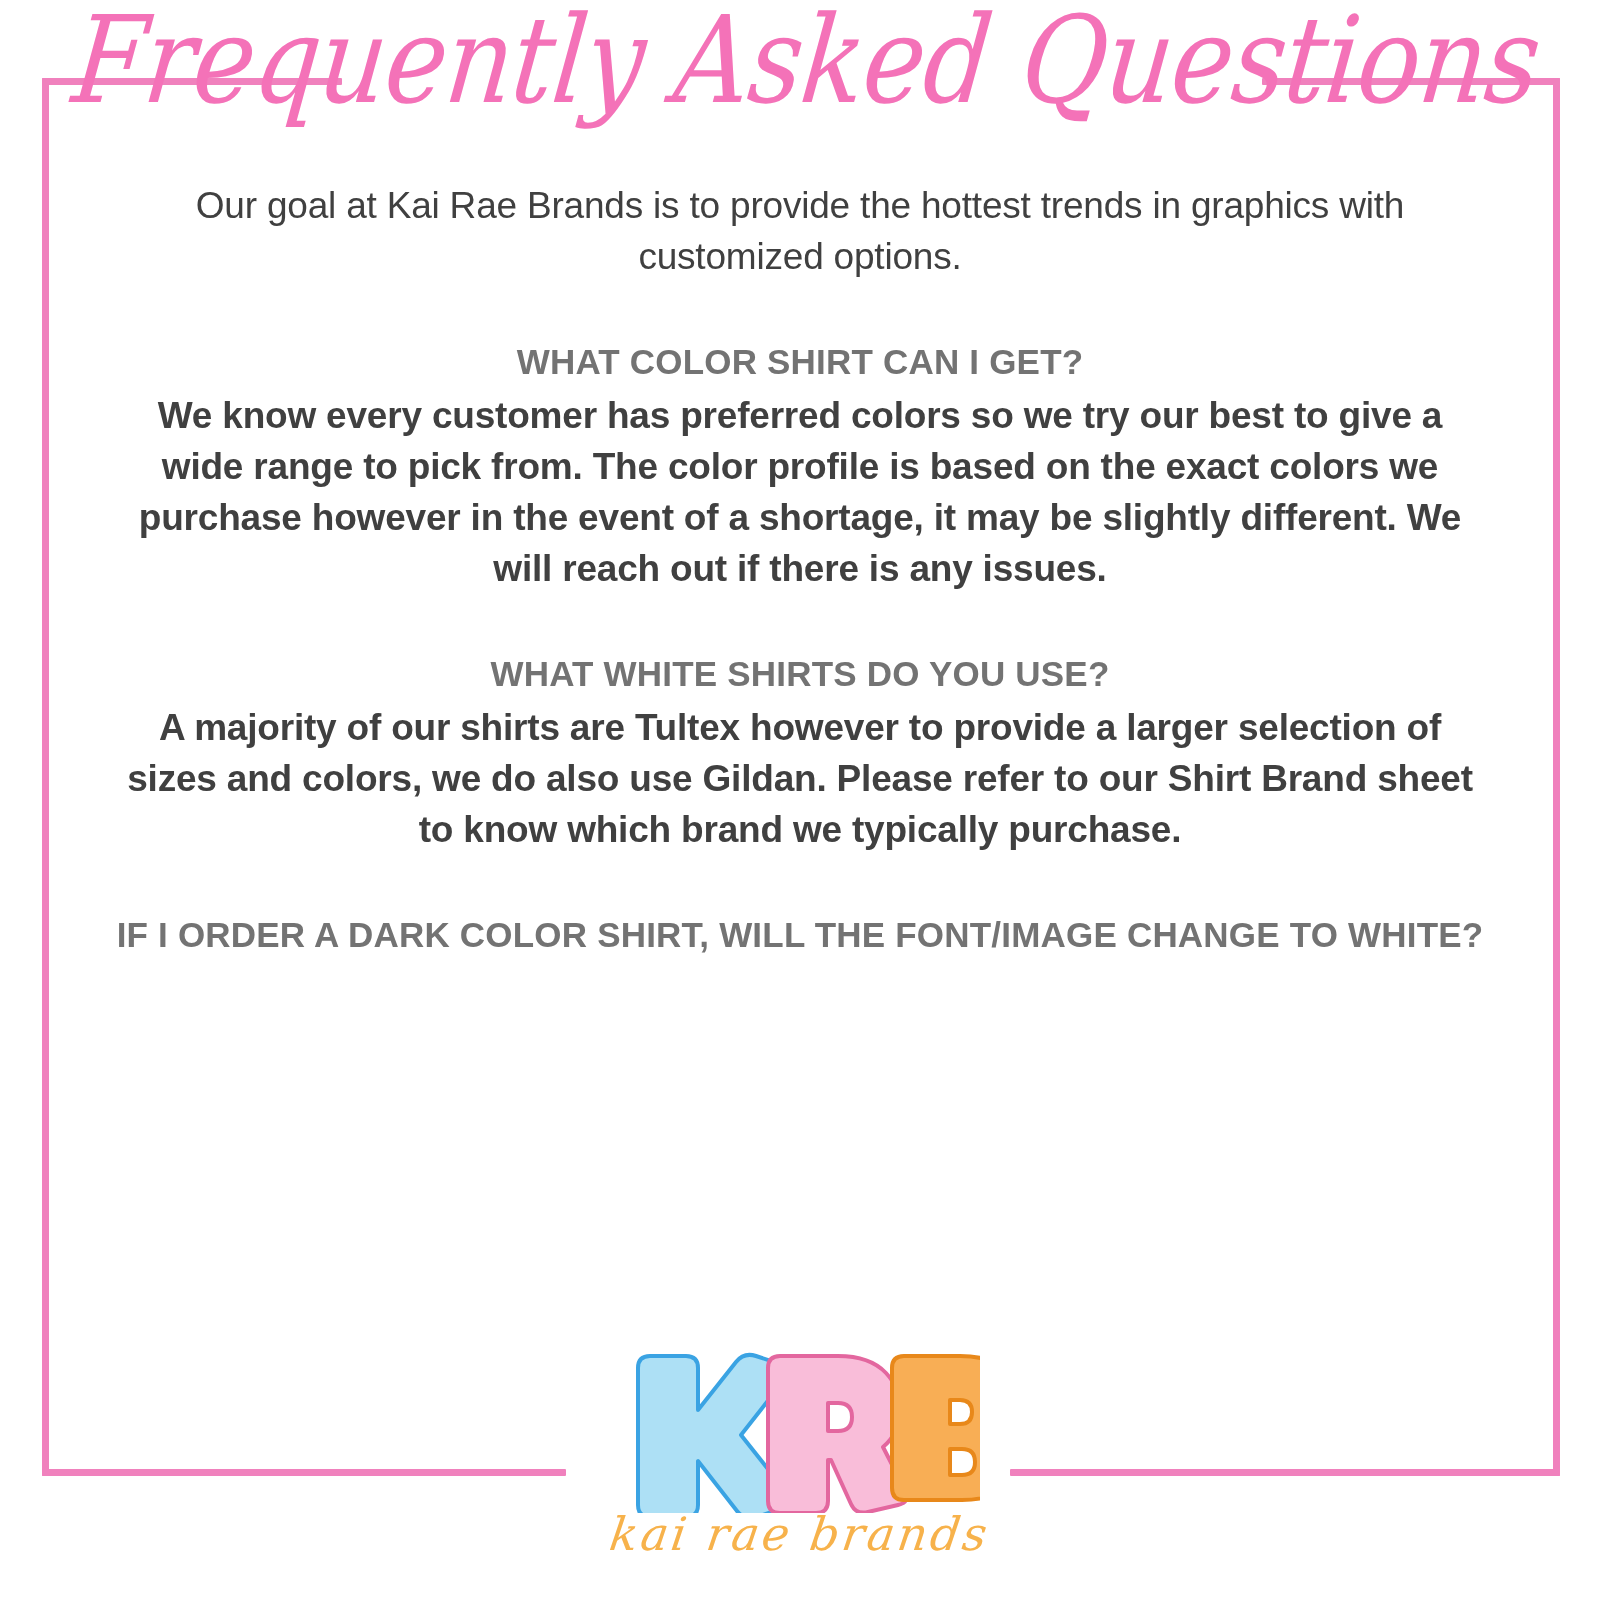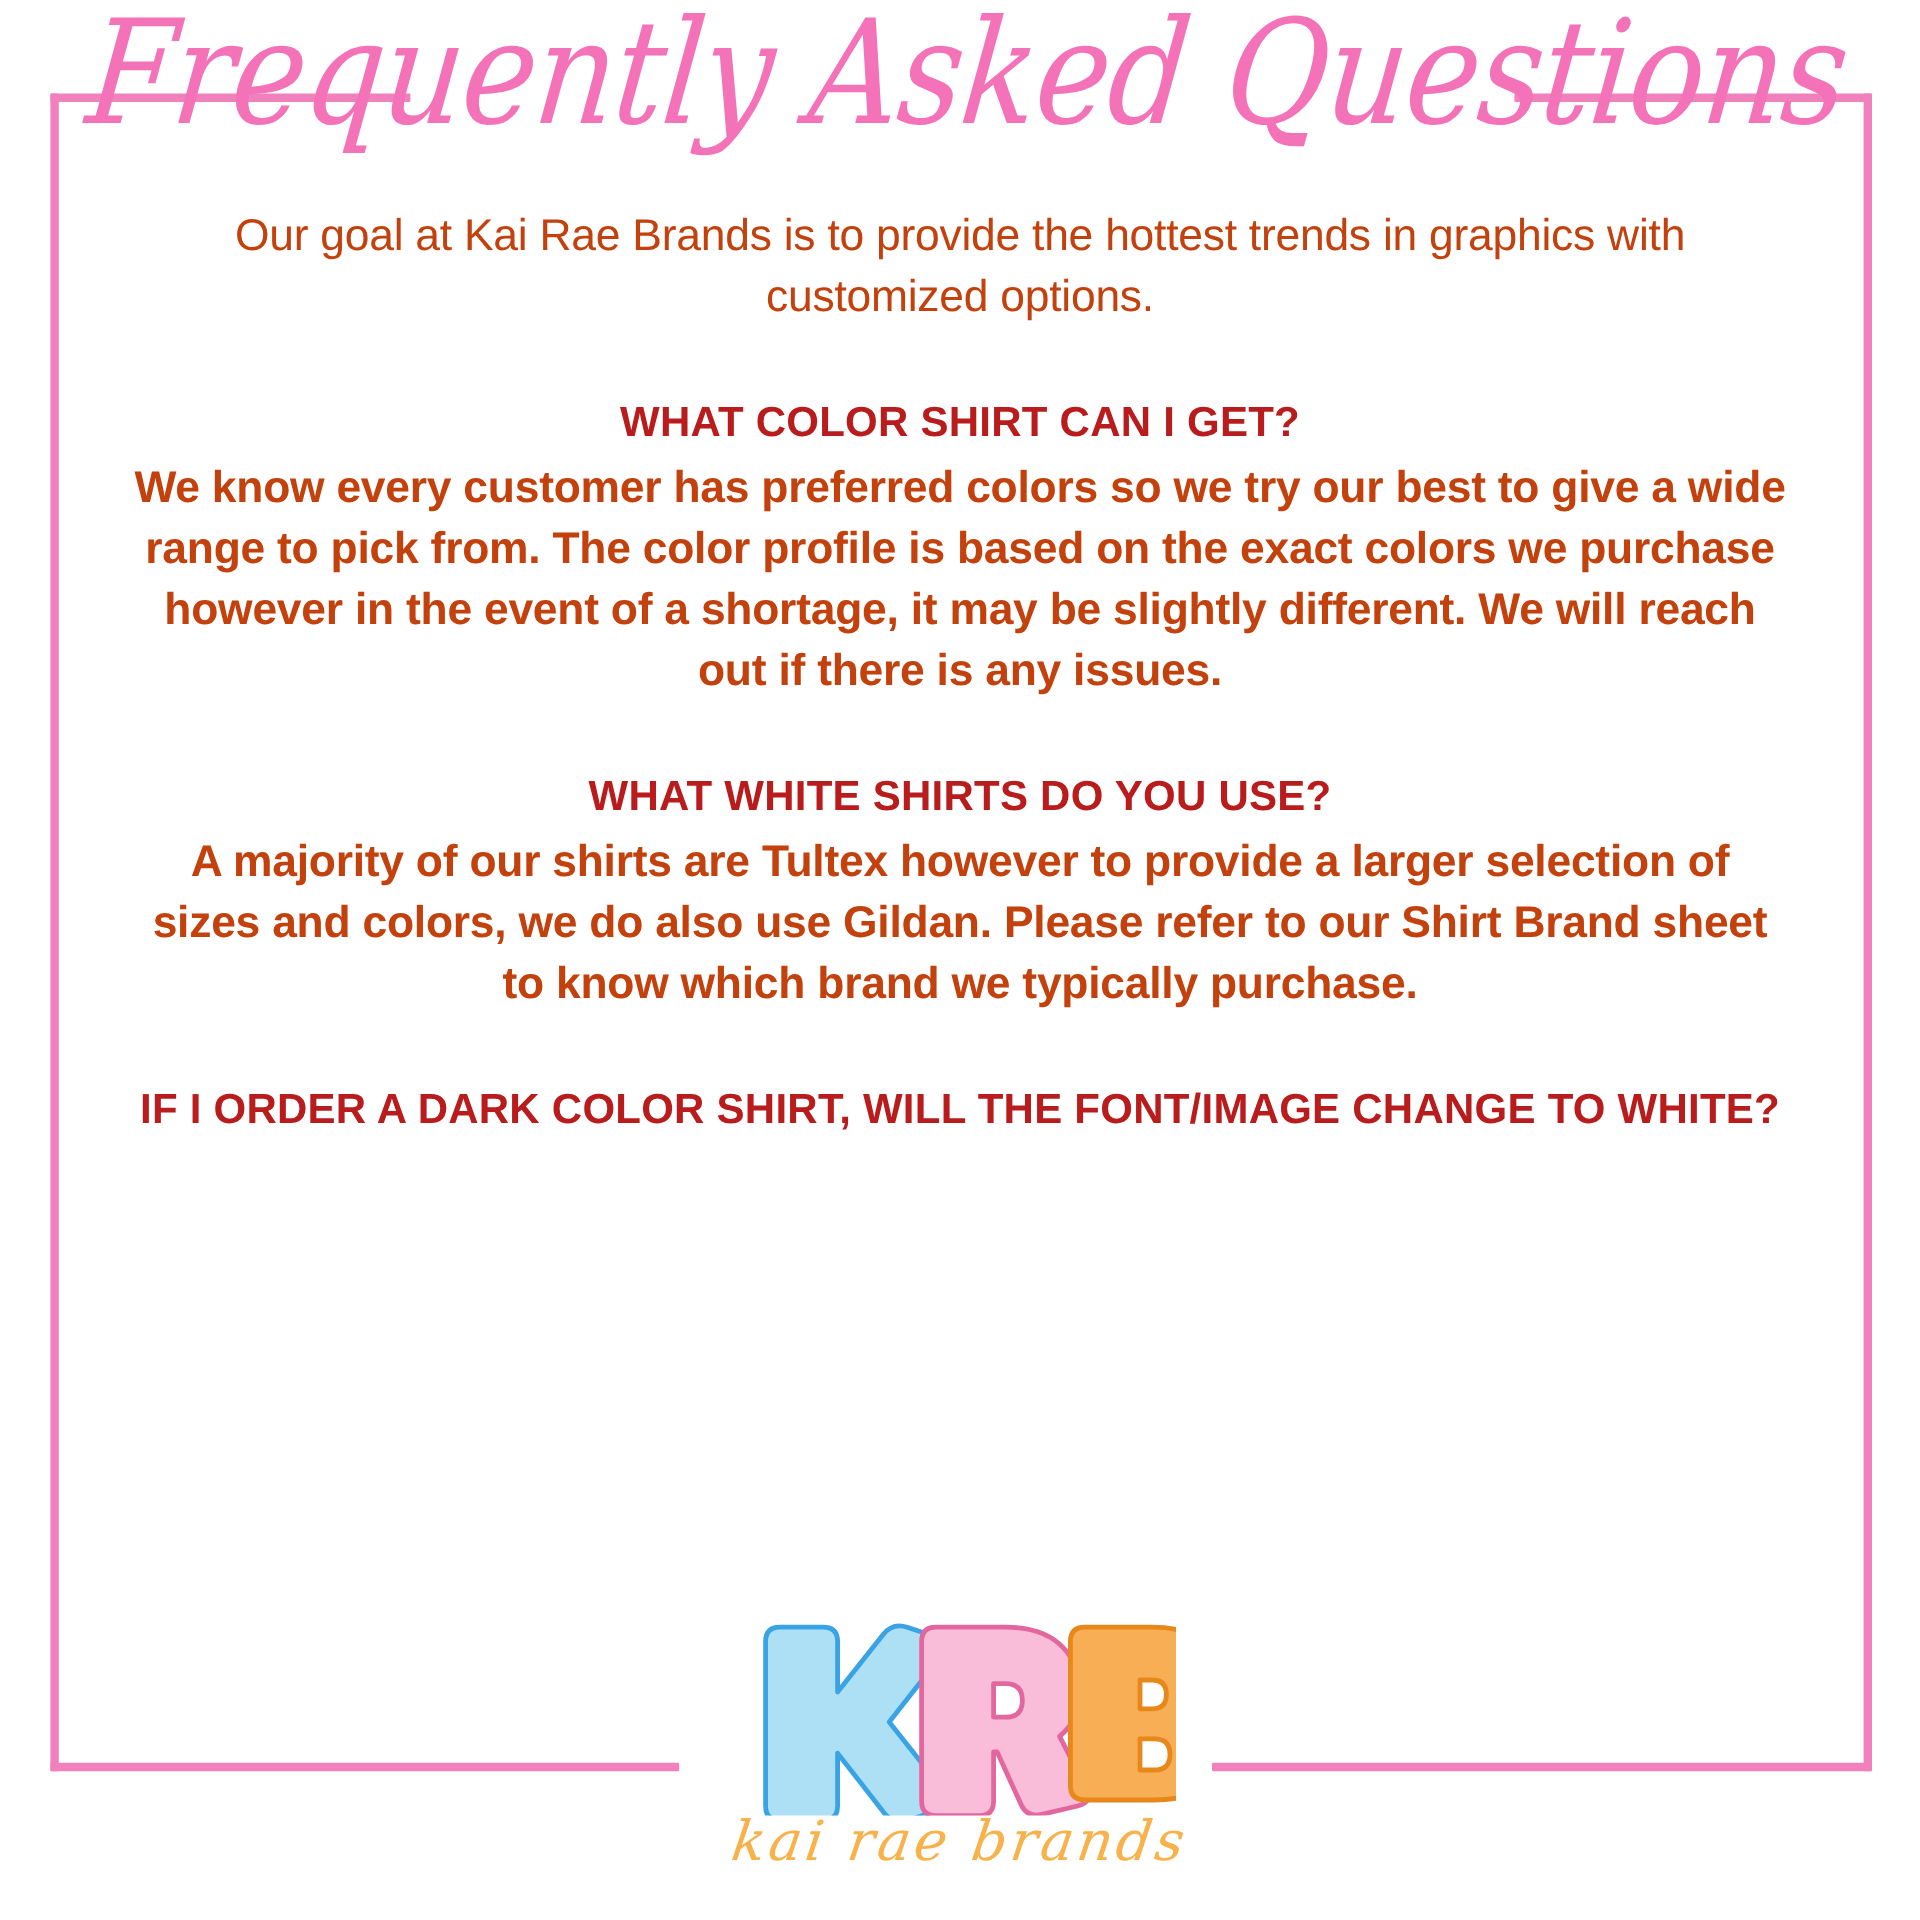--- a/index.html
+++ b/index.html
@@ -71,32 +71,32 @@
     top: 170px;
     text-align: center;
     color: #111111;
   }
 
   .intro, .answer {
     font-family: "Liberation Sans", sans-serif;
     font-size: 37px;
     line-height: 51px;
     font-weight: 400;
-    color: #c2410c;
+    color: #404040;
     letter-spacing: -0.2px;
-    margin: 0;
+    margin: 10px;
   }
 
   .question {
     font-family: "Liberation Sans", sans-serif;
     font-weight: bold;
     font-size: 35px;
     line-height: 48px;
     letter-spacing: 0.2px;
-    color: #b91c1c;
+    color: #737373;
     margin: 0;
   }
 
   .qa-block { margin-top: 56px; }
   .qa-block .answer { margin-top: 4px; font-weight: bold; }
 
   
   .logo {
     position: absolute;
     left: 0;

